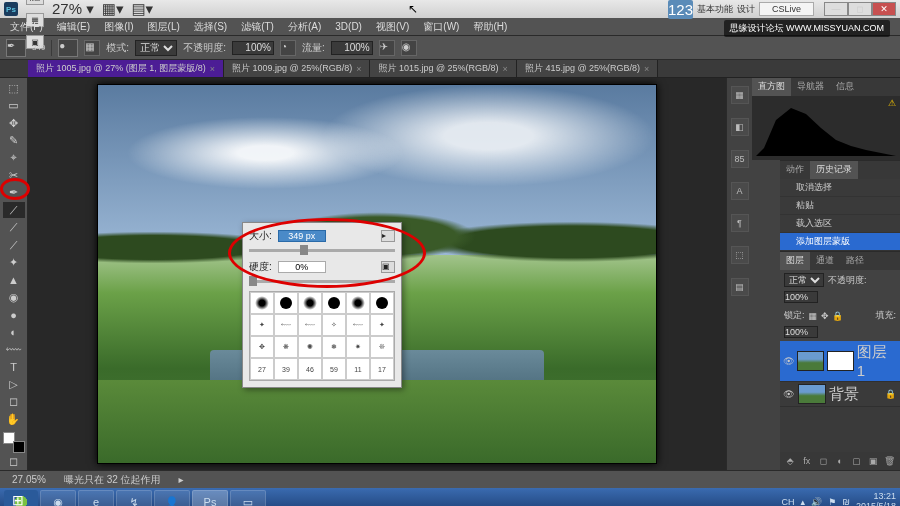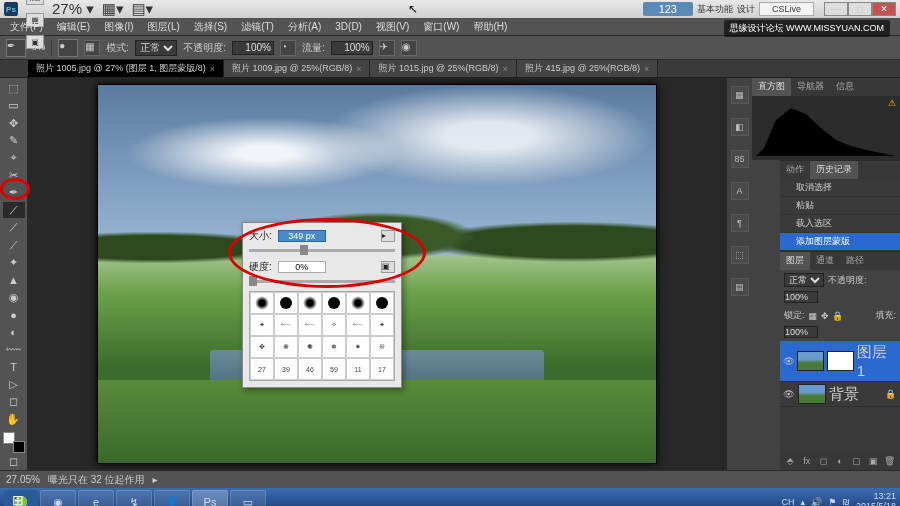--- a/index.html
+++ b/index.html
@@ -4,41 +4,41 @@
 <style>
 * { margin: 0; padding: 0; box-sizing: border-box; font-family: "Microsoft YaHei", Arial, sans-serif; }
 body { width: 900px; height: 506px; background: #535353; overflow: hidden; font-size: 10px; color: #ccc; position: relative; }
 
 .titlebar { height: 18px; background: linear-gradient(#e8e8e8,#d0d0d0); display: flex; align-items: center; padding: 0 4px; }
 .titlebar .ps-icon { width: 14px; height: 14px; background: #1a3c5e; color: #5bc0de; font-size: 8px; font-weight: bold; display: flex; align-items: center; justify-content: center; border-radius: 2px; }
 .titlebar .tb-btns { display: flex; gap: 8px; margin-left: 8px; flex-direction: column; }
 .titlebar .tb-btn { width: 18px; height: 14px; background: #ddd; border: 1px solid #999; font-size: 8px; display: flex; align-items: center; justify-content: center; color: #333; }
 .titlebar .zoom { margin-left: 8px; font-size: 15px; color: #333; }
 .titlebar .right { margin-left: auto; display: flex; align-items: center; gap: 4px; }
-.titlebar .badge { background: #5a8bb8; color: #fff; padding: 1px 16px; border-radius: 2px; font-size: 11px; }
+.titlebar .badge { background: #5a8bb8; color: #fff; padding: 1px 0; border-radius: 2px; font-size: 15px; }
 .titlebar .txt { font-size: 9px; color: #333; }
 .titlebar .win-btns { display: flex; margin-left: 6px; }
 .titlebar .win-btn { width: 24px; height: 14px; border: 1px solid #888; background: #ddd; font-size: 9px; display: flex; align-items: center; justify-content: center; }
 .titlebar .win-close { background: #c75050; color: #fff; }
 .watermark { position: absolute; top: 20px; right: 10px; background: rgba(0,0,0,.6); color: #fff; font-size: 9px; padding: 2px 6px; border-radius: 2px; z-index: 50; }
 
 .menubar { height: 18px; background: #535353; display: flex; align-items: center; padding: 0 4px; gap: 2px; border-bottom: 1px solid #2a2a2a; }
 .menubar .mi { padding: 2px 6px; font-size: 10px; color: #ddd; }
 
 .optbar { height: 24px; background: #535353; display: flex; align-items: center; padding: 0 6px; gap: 6px; border-bottom: 1px solid #2a2a2a; }
 .optbar .swatch { width: 20px; height: 18px; border: 1px solid #777; background: #444; }
 .optbar .sep { width: 1px; height: 16px; background: #3a3a3a; }
 .optbar .lbl { font-size: 10px; }
 .optbar select { background: #3a3a3a; color: #ddd; border: 1px solid #222; font-size: 10px; height: 16px; }
 .optbar input.num { width: 42px; background: #3a3a3a; color: #ddd; border: 1px solid #222; font-size: 10px; text-align: right; padding-right: 2px; height: 14px; }
 .optbar .ob-icon { width: 16px; height: 16px; border: 1px solid #666; background: #444; }
 
 .tabbar { height: 18px; background: #3a3a3a; display: flex; align-items: center; padding-left: 28px; border-bottom: 1px solid #222; }
 .tabbar .tab { padding: 2px 8px; font-size: 9px; background: #444; border-right: 1px solid #222; color: #ccc; display: flex; align-items: center; gap: 4px; }
-.tabbar .tab.active { background: #000000; }
+.tabbar .tab.active { background: #4c1d95; }
 .tabbar .tab .x { color: #888; }
 
 .main { display: flex; height: 392px; }
 
 .toolbox { width: 28px; background: #535353; border-right: 1px solid #2a2a2a; display: flex; flex-direction: column; align-items: center; padding-top: 2px; gap: 1px; }
 .toolbox .tool { width: 22px; height: 18px; display: flex; align-items: center; justify-content: center; color: #ccc; font-size: 11px; }
 .toolbox .swatches { margin-top: 4px; position: relative; width: 22px; height: 22px; }
 .toolbox .swatches .fg { position: absolute; width: 12px; height: 12px; background: #fff; border: 1px solid #888; top: 0; left: 0; }
 .toolbox .swatches .bg { position: absolute; width: 12px; height: 12px; background: #000; border: 1px solid #888; bottom: 0; right: 0; }
 .brush-ring { position: absolute; left: 0; top: 178px; width: 30px; height: 22px; border: 3px solid #d00; border-radius: 50%; z-index: 40; pointer-events: none; }
@@ -84,21 +84,21 @@
 .layers .list { flex: 1; background: #3a3a3a; }
 .layers .layer { display: flex; align-items: center; padding: 2px 3px; gap: 3px; border-bottom: 1px solid #2f2f2f; }
 .layers .layer.sel { background: #2a6ad0; }
 .layers .layer .eye { width: 12px; font-size: 9px; }
 .layers .layer .thumb { width: 28px; height: 20px; background: linear-gradient(#6a9bd0 40%, #4a7a3a 60%); border: 1px solid #222; }
 .layers .layer .mask { width: 28px; height: 20px; background: #fff; border: 1px solid #222; }
 .layers .layer .nm { font-size: 15px; }
 .panel-bottom { height: 18px; background: #383838; display: flex; align-items: center; justify-content: flex-end; gap: 4px; padding: 0 4px; }
 .panel-bottom .pb { width: 14px; height: 14px; color: #aaa; font-size: 9px; display: flex; align-items: center; justify-content: center; }
 
-.statusbar { height: 18px; background: #535353; display: flex; align-items: center; border-top: 1px solid #2a2a2a; padding: 0 6px; gap: 8px; font-size: 10px; }
+.statusbar { height: 18px; background: #535353; display: flex; align-items: center; border-top: 1px solid #2a2a2a; padding: 0 12px; gap: 18px; font-size: 10px; }
 
 .taskbar { height: 28px; background: linear-gradient(#3a6bb0,#1a3b70); display: flex; align-items: center; padding: 0 4px; gap: 2px; }
 .taskbar .start { width: 34px; height: 24px; background: radial-gradient(circle at 50% 50%, #7ac142 30%, transparent 31%), #2a5a9a; border-radius: 3px; position: relative; }
 .taskbar .start::before { content: "⊞"; position: absolute; left: 8px; top: 2px; color: #fff; font-size: 14px; }
 .taskbar .tb-app { width: 36px; height: 24px; background: rgba(255,255,255,.1); border: 1px solid rgba(255,255,255,.15); border-radius: 2px; display: flex; align-items: center; justify-content: center; color: #cde; font-size: 11px; }
 .taskbar .tray { margin-left: auto; display: flex; align-items: center; gap: 6px; color: #cde; font-size: 9px; }
 .taskbar .tray .clock { text-align: right; line-height: 1.1; }
 
 .cursor { position: absolute; left: 408px; top: 2px; font-size: 12px; color: #000; z-index: 60; pointer-events: none; }
 </style>

